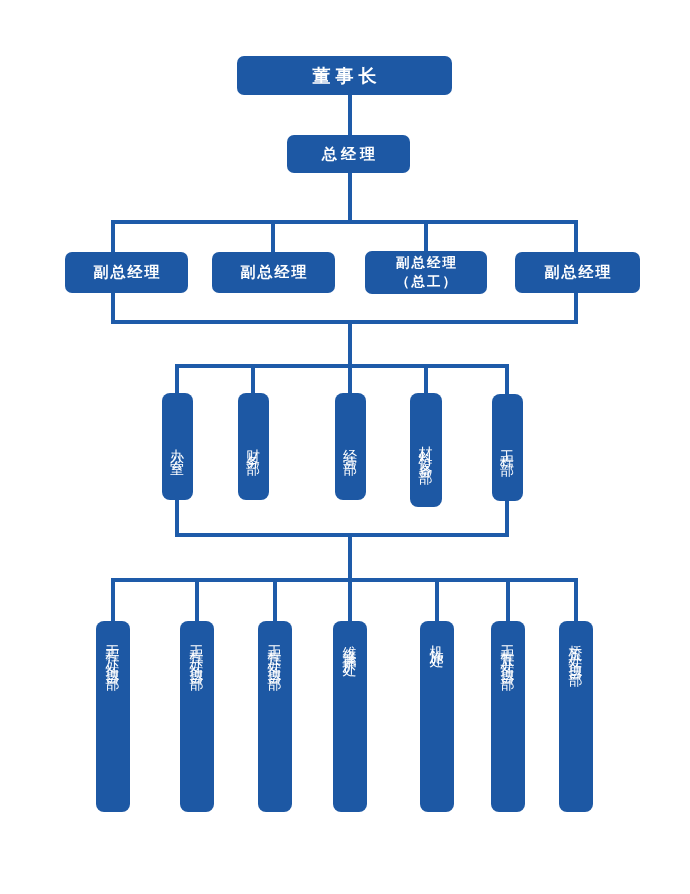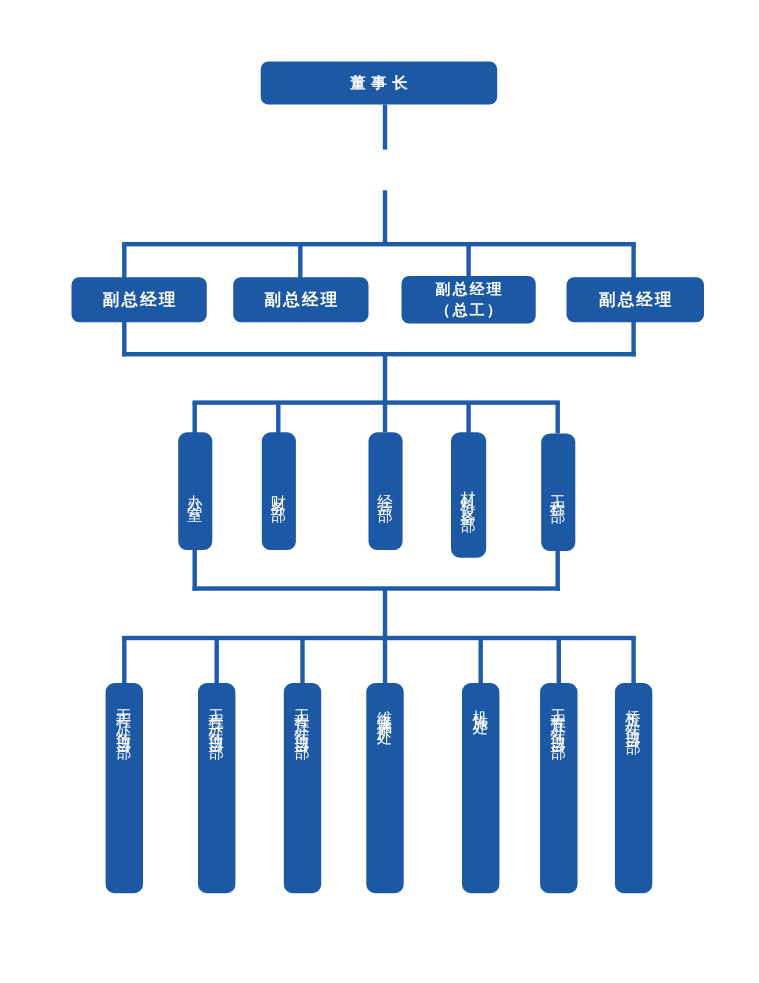--- a/index.html
+++ b/index.html
@@ -12,21 +12,21 @@
     position:relative;width:690px;height:894px;background:#ffffff;
     font-family:"Liberation Sans","DejaVu Sans",sans-serif;overflow:hidden;
   }
   .line{position:absolute;background:var(--line-blue);}
   .box{
     position:absolute;background:var(--box-blue);color:var(--text-white);
     border-radius:7px;display:flex;align-items:center;justify-content:center;
     text-align:center;box-sizing:border-box;
   }
   .box .lbl{display:block;}
-  .b-l1{font-size:14px;font-weight:bold;letter-spacing:5px;text-indent:5px;}
+  .b-l1{font-size:18px;font-weight:bold;letter-spacing:5px;text-indent:5px;}
   .b-l2{font-size:15px;font-weight:bold;letter-spacing:4px;text-indent:4px;}
   .b-l3{font-size:15px;font-weight:bold;letter-spacing:2px;text-indent:2px;flex-direction:column;}
   .b-l3.two-line{font-size:13.5px;line-height:1.35;}
   .vbox{
     position:absolute;background:var(--box-blue);color:var(--text-white);
     border-radius:8px;display:flex;justify-content:center;box-sizing:border-box;
   }
   .vbox .vlbl{
     writing-mode:vertical-rl;font-size:14px;letter-spacing:6px;line-height:1;
   }
@@ -75,20 +75,23 @@
   <div class="line" style="left:273px;top:580px;width:4px;height:43px;"></div>
   <div class="line" style="left:348px;top:580px;width:4px;height:43px;"></div>
   <div class="line" style="left:435px;top:580px;width:4px;height:43px;"></div>
   <div class="line" style="left:506px;top:580px;width:4px;height:43px;"></div>
   <div class="line" style="left:574px;top:580px;width:4px;height:43px;"></div>
 
   <div class="box b-l1" style="left:237px;top:56px;width:215px;height:39px;">
     <span class="lbl">董事长</span>
   </div>
 
+  <div class="box b-l2" style="left:287px;top:135px;width:123px;height:38px;">
+    <span class="lbl">总经理</span>
+  </div>
 
   <div class="box b-l3" style="left:65px;top:252px;width:123px;height:41px;">
     <span class="lbl">副总经理</span>
   </div>
   <div class="box b-l3" style="left:212px;top:252px;width:123px;height:41px;">
     <span class="lbl">副总经理</span>
   </div>
   <div class="box b-l3 two-line" style="left:365px;top:251px;width:122px;height:43px;">
     <span class="lbl">副总经理</span>
     <span class="lbl">（总工）</span>

